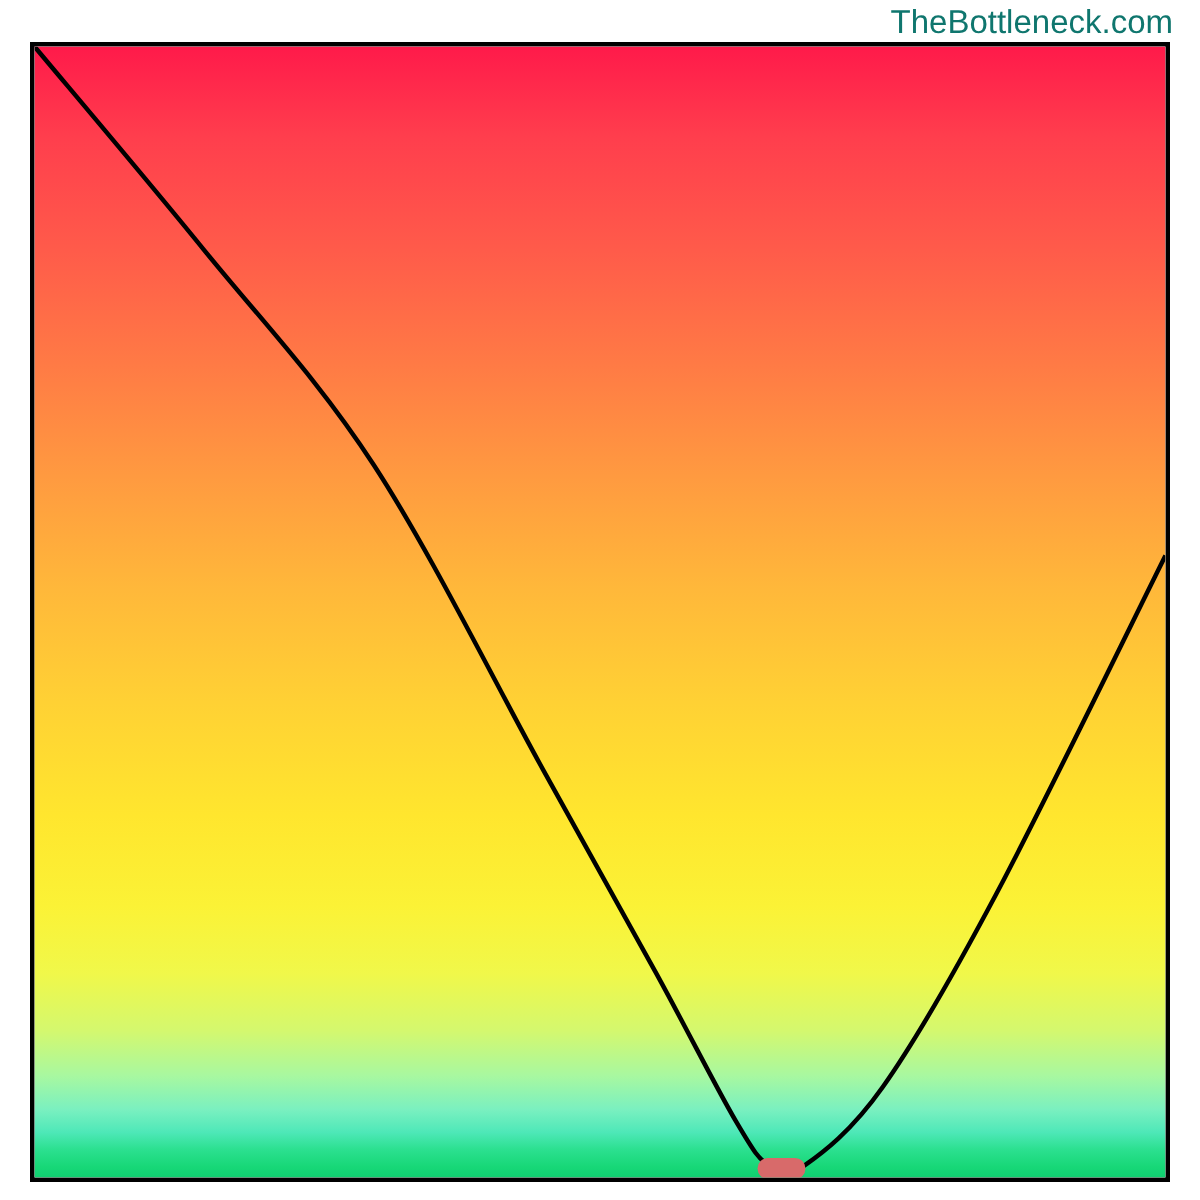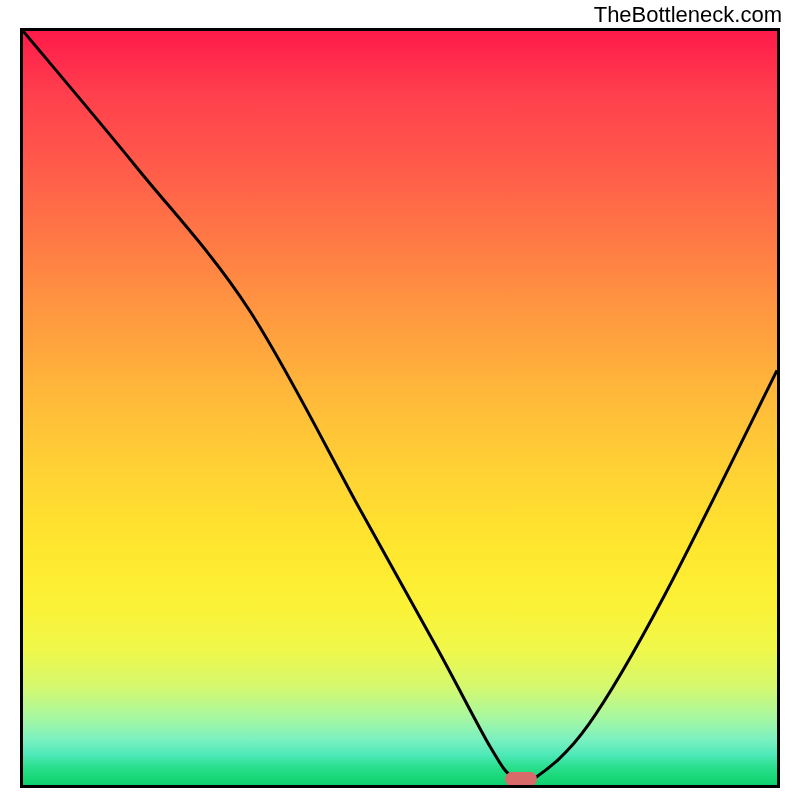--- a/index.html
+++ b/index.html
@@ -13,21 +13,21 @@
   .container {
     position: relative;
     width: 800px;
     height: 800px;
   }
   .watermark {
     position: absolute;
     top: 2px;
     right: 18px;
     font-size: 22px;
-    color: #000000;
+    color: #0f766e;
     font-weight: 500;
     z-index: 10;
   }
   .plot-area {
     position: absolute;
     top: 28px;
     left: 20px;
     width: 760px;
     height: 760px;
     border: 3px solid #000;

